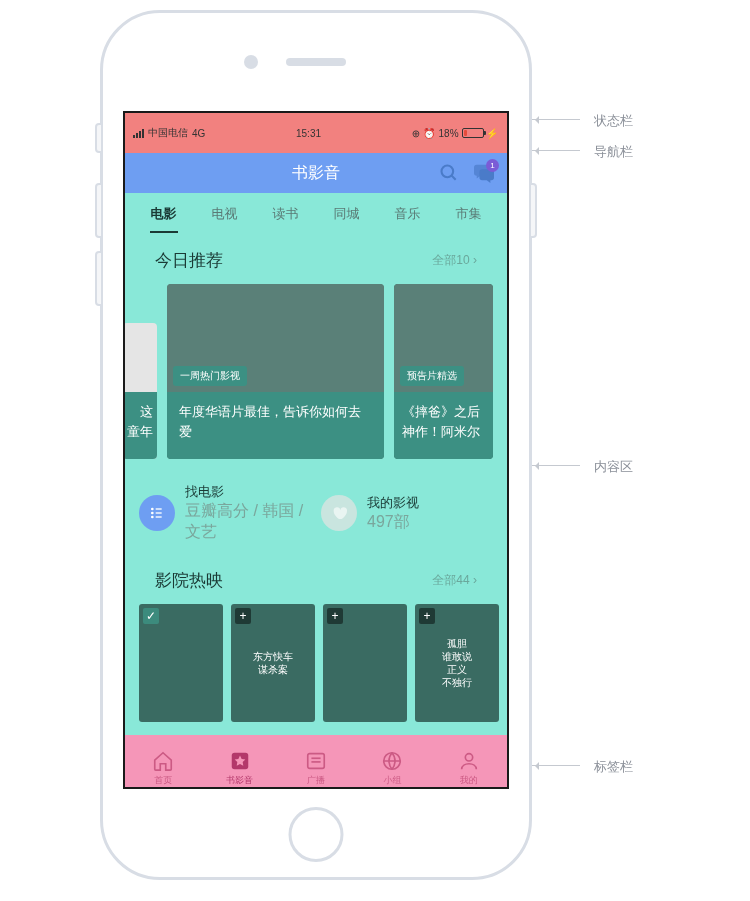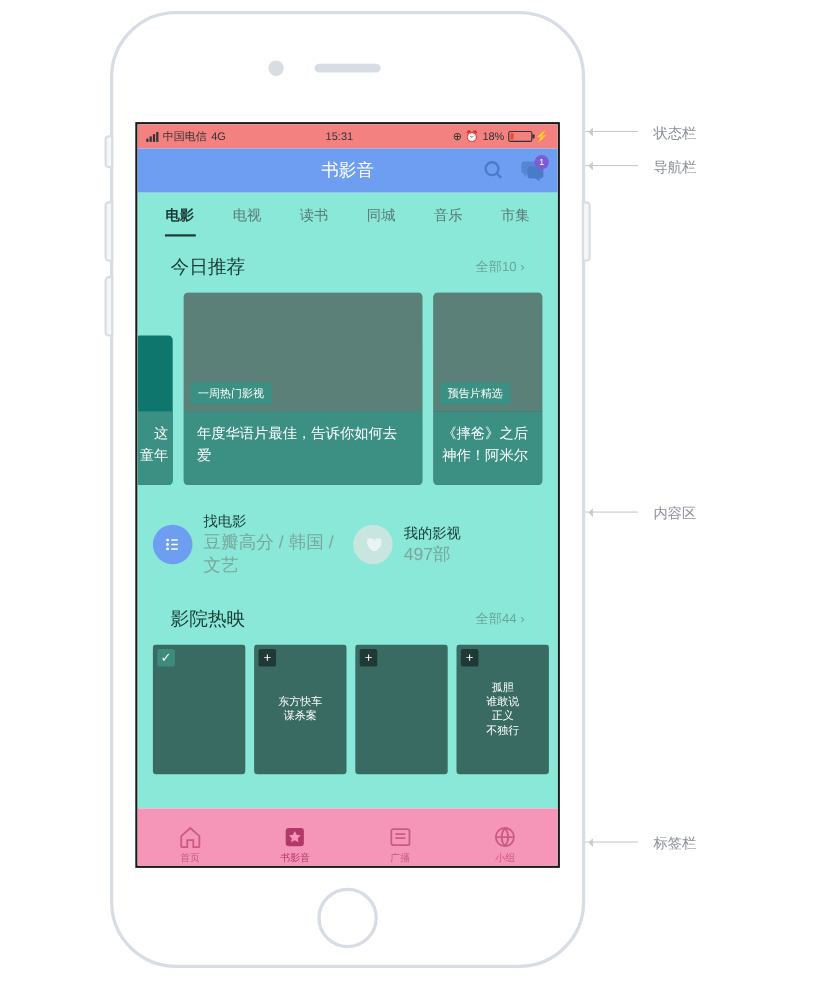--- a/index.html
+++ b/index.html
@@ -11,21 +11,21 @@
 .btn-vol-up { left: -8px; top: 170px; width: 8px; height: 55px; border-radius: 4px 0 0 4px; }
 .btn-vol-down { left: -8px; top: 238px; width: 8px; height: 55px; border-radius: 4px 0 0 4px; }
 .btn-power { right: -8px; top: 170px; width: 8px; height: 55px; border-radius: 0 4px 4px 0; }
 
 .speaker { position: absolute; top: 45px; left: 50%; transform: translateX(-50%); width: 60px; height: 8px; background: #d8dde5; border-radius: 4px; }
 .camera { position: absolute; top: 42px; left: 50%; margin-left: -72px; width: 14px; height: 14px; background: #d8dde5; border-radius: 50%; }
 .home-btn { position: absolute; bottom: 15px; left: 50%; transform: translateX(-50%); width: 55px; height: 55px; border: 3px solid #d8dde5; border-radius: 50%; background: #fff; cursor: pointer; }
 
 .screen { position: absolute; top: 98px; left: 20px; right: 20px; bottom: 88px; border: 2px solid #1a1a1a; overflow: hidden; display: flex; flex-direction: column; }
 
-.status-bar { background: #f2817f; height: 22px; display: flex; align-items: center; justify-content: space-between; padding: 0 8px; font-size: 10px; color: #333; font-weight: 500; }
+.status-bar { background: #f2817f; height: 40px; display: flex; align-items: center; justify-content: space-between; padding: 0 8px; font-size: 10px; color: #333; font-weight: 500; }
 .status-left { display: flex; align-items: center; gap: 4px; }
 .status-right { display: flex; align-items: center; gap: 3px; }
 .signal-bars { display: flex; align-items: flex-end; gap: 1px; }
 .signal-bars span { width: 2px; background: #333; display: inline-block; }
 .signal-bars span:nth-child(1) { height: 3px; }
 .signal-bars span:nth-child(2) { height: 5px; }
 .signal-bars span:nth-child(3) { height: 7px; }
 .signal-bars span:nth-child(4) { height: 9px; }
 .battery { width: 22px; height: 10px; border: 1px solid #333; border-radius: 2px; position: relative; }
 .battery::after { content: ""; position: absolute; right: -3px; top: 2px; width: 2px; height: 4px; background: #333; border-radius: 0 1px 1px 0; }
@@ -44,21 +44,21 @@
 .category-tabs .active { color: #1a3a35; font-weight: 600; position: relative; }
 .category-tabs .active::after { content: ""; position: absolute; bottom: 0; left: 50%; transform: translateX(-50%); width: 28px; height: 2px; background: #1a3a35; }
 
 .section-header { display: flex; justify-content: space-between; align-items: center; padding: 16px 30px 12px; }
 .section-title { font-size: 17px; color: #1a3a35; font-weight: 500; }
 .section-more { font-size: 12px; color: #6aa89c; cursor: pointer; }
 .section-more::after { content: " ›"; }
 
 .cards-row { display: flex; gap: 10px; padding: 0 0 0 0; overflow: hidden; height: 175px; }
 .card { flex: 0 0 auto; position: relative; border-radius: 4px; overflow: hidden; cursor: pointer; }
-.card-peek-left { width: 34px; background: #0f766e; margin-left: -2px; margin-top: 39px; }
+.card-peek-left { width: 34px; background: #e5e5e5; margin-left: -2px; margin-top: 39px; }
 .card-main { width: 217px; background: linear-gradient(180deg, #5a8078 0%, #4a6e67 100%); }
 .card-peek-right { width: 99px; background: #3a6b62; }
 .card-img-area { height: 108px; background: #5a8078; display: flex; align-items: flex-end; padding: 6px; }
 .card-tag { background: #3c9083; color: #fff; font-size: 10px; padding: 3px 7px; border-radius: 3px; }
 .card-title { padding: 10px 12px; color: #fff; font-size: 13px; line-height: 1.5; background: #3c9083; height: 67px; }
 .card-peek-left .card-title-p { position: absolute; bottom: 0; left: 0; right: 0; background: #3c9083; color: #fff; font-size: 13px; padding: 10px 4px; height: 67px; text-align: right; line-height: 1.5; }
 .card-peek-right .card-title-p { position: absolute; bottom: 0; left: 0; right: 0; background: #3c9083; color: #fff; font-size: 13px; padding: 10px 8px; height: 67px; line-height: 1.5; overflow: hidden; }
 
 .quick-links { display: flex; margin: 24px 14px 10px; gap: 10px; }
 .ql { flex: 1; display: flex; align-items: center; gap: 10px; cursor: pointer; }
@@ -264,20 +264,29 @@
         </div>
         <div class="tab-item">
           <div class="tab-icon">
             <svg width="22" height="22" viewBox="0 0 24 24" fill="none" stroke="currentColor" stroke-width="1.8">
               <circle cx="12" cy="12" r="9"></circle>
               <path d="M3 12h18M12 3a14 14 0 010 18M12 3a14 14 0 000 18"></path>
             </svg>
           </div>
           <div class="tab-label">小组</div>
         </div>
+        <div class="tab-item">
+          <div class="tab-icon">
+            <svg width="22" height="22" viewBox="0 0 24 24" fill="none" stroke="currentColor" stroke-width="1.8">
+              <circle cx="12" cy="8" r="4"></circle>
+              <path d="M4 21c0-4 4-6 8-6s8 2 8 6"></path>
+            </svg>
+          </div>
+          <div class="tab-label">我的</div>
+        </div>
       </div>
 
   </div>
 </div>
 
 <div class="ann-line" style="left:532px; top:119px; width:48px;"></div>
 <div class="annotation" style="left:594px; top:112px;">状态栏</div>
 
 <div class="ann-line" style="left:532px; top:150px; width:48px;"></div>
 <div class="annotation" style="left:594px; top:143px;">导航栏</div>

